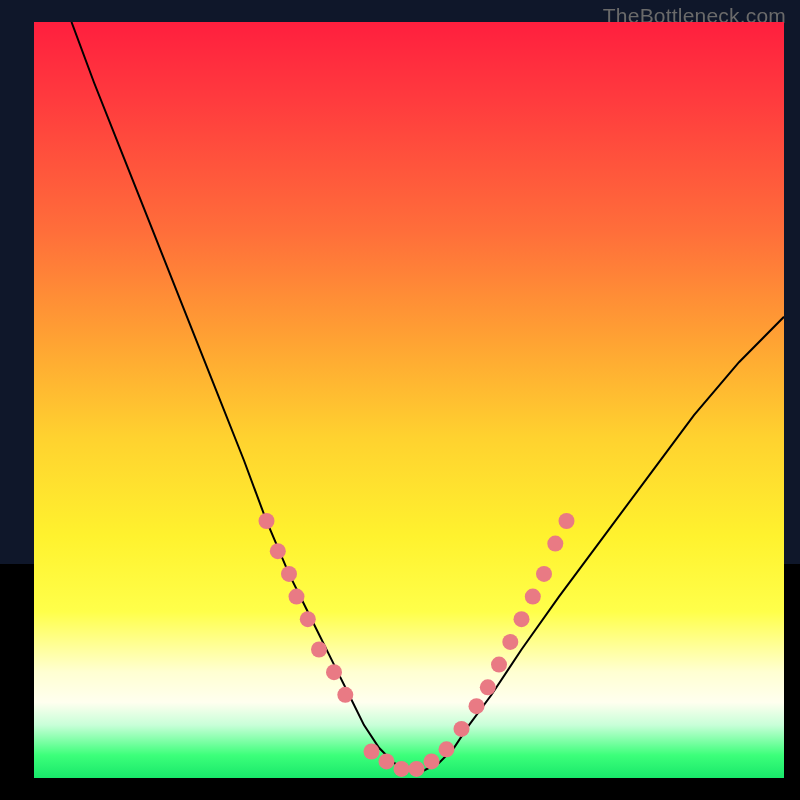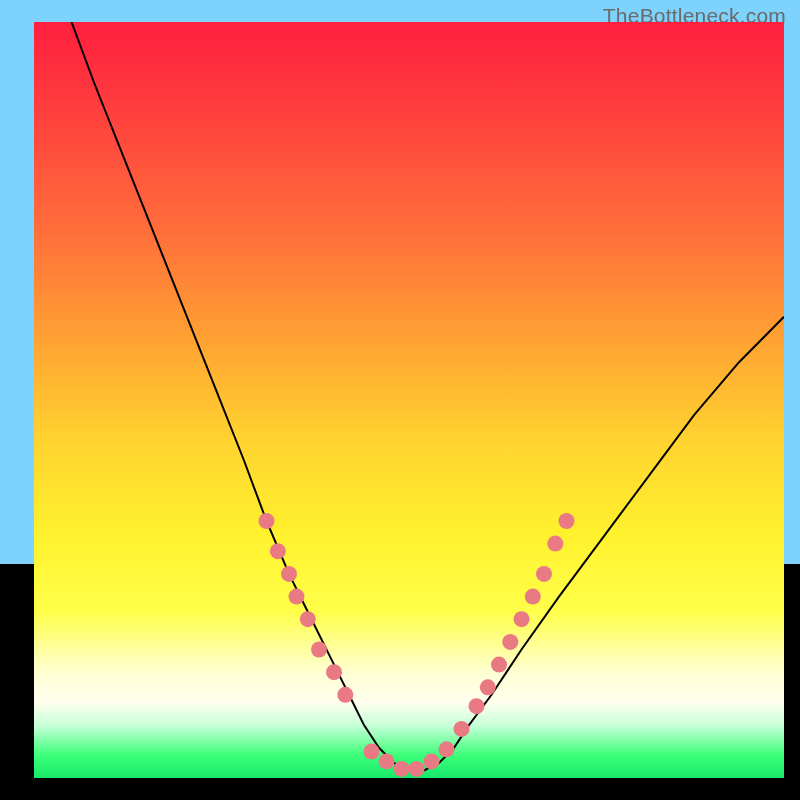--- a/index.html
+++ b/index.html
@@ -10,21 +10,21 @@
     background: #000;
     overflow: hidden;
     font-family: Arial, Helvetica, sans-serif;
   }
   .frame {
     position: absolute;
     left: 0;
     top: 0;
     width: 800px;
     height: 564px;
-    background: #7dd3fc;
+    background: #0f172a;
   }
   .plot-area {
     position: absolute;
     left: 34px;
     top: 22px;
     width: 750px;
     height: 756px;
     
     background: linear-gradient(to bottom,
       #ff1f3e 0%,

